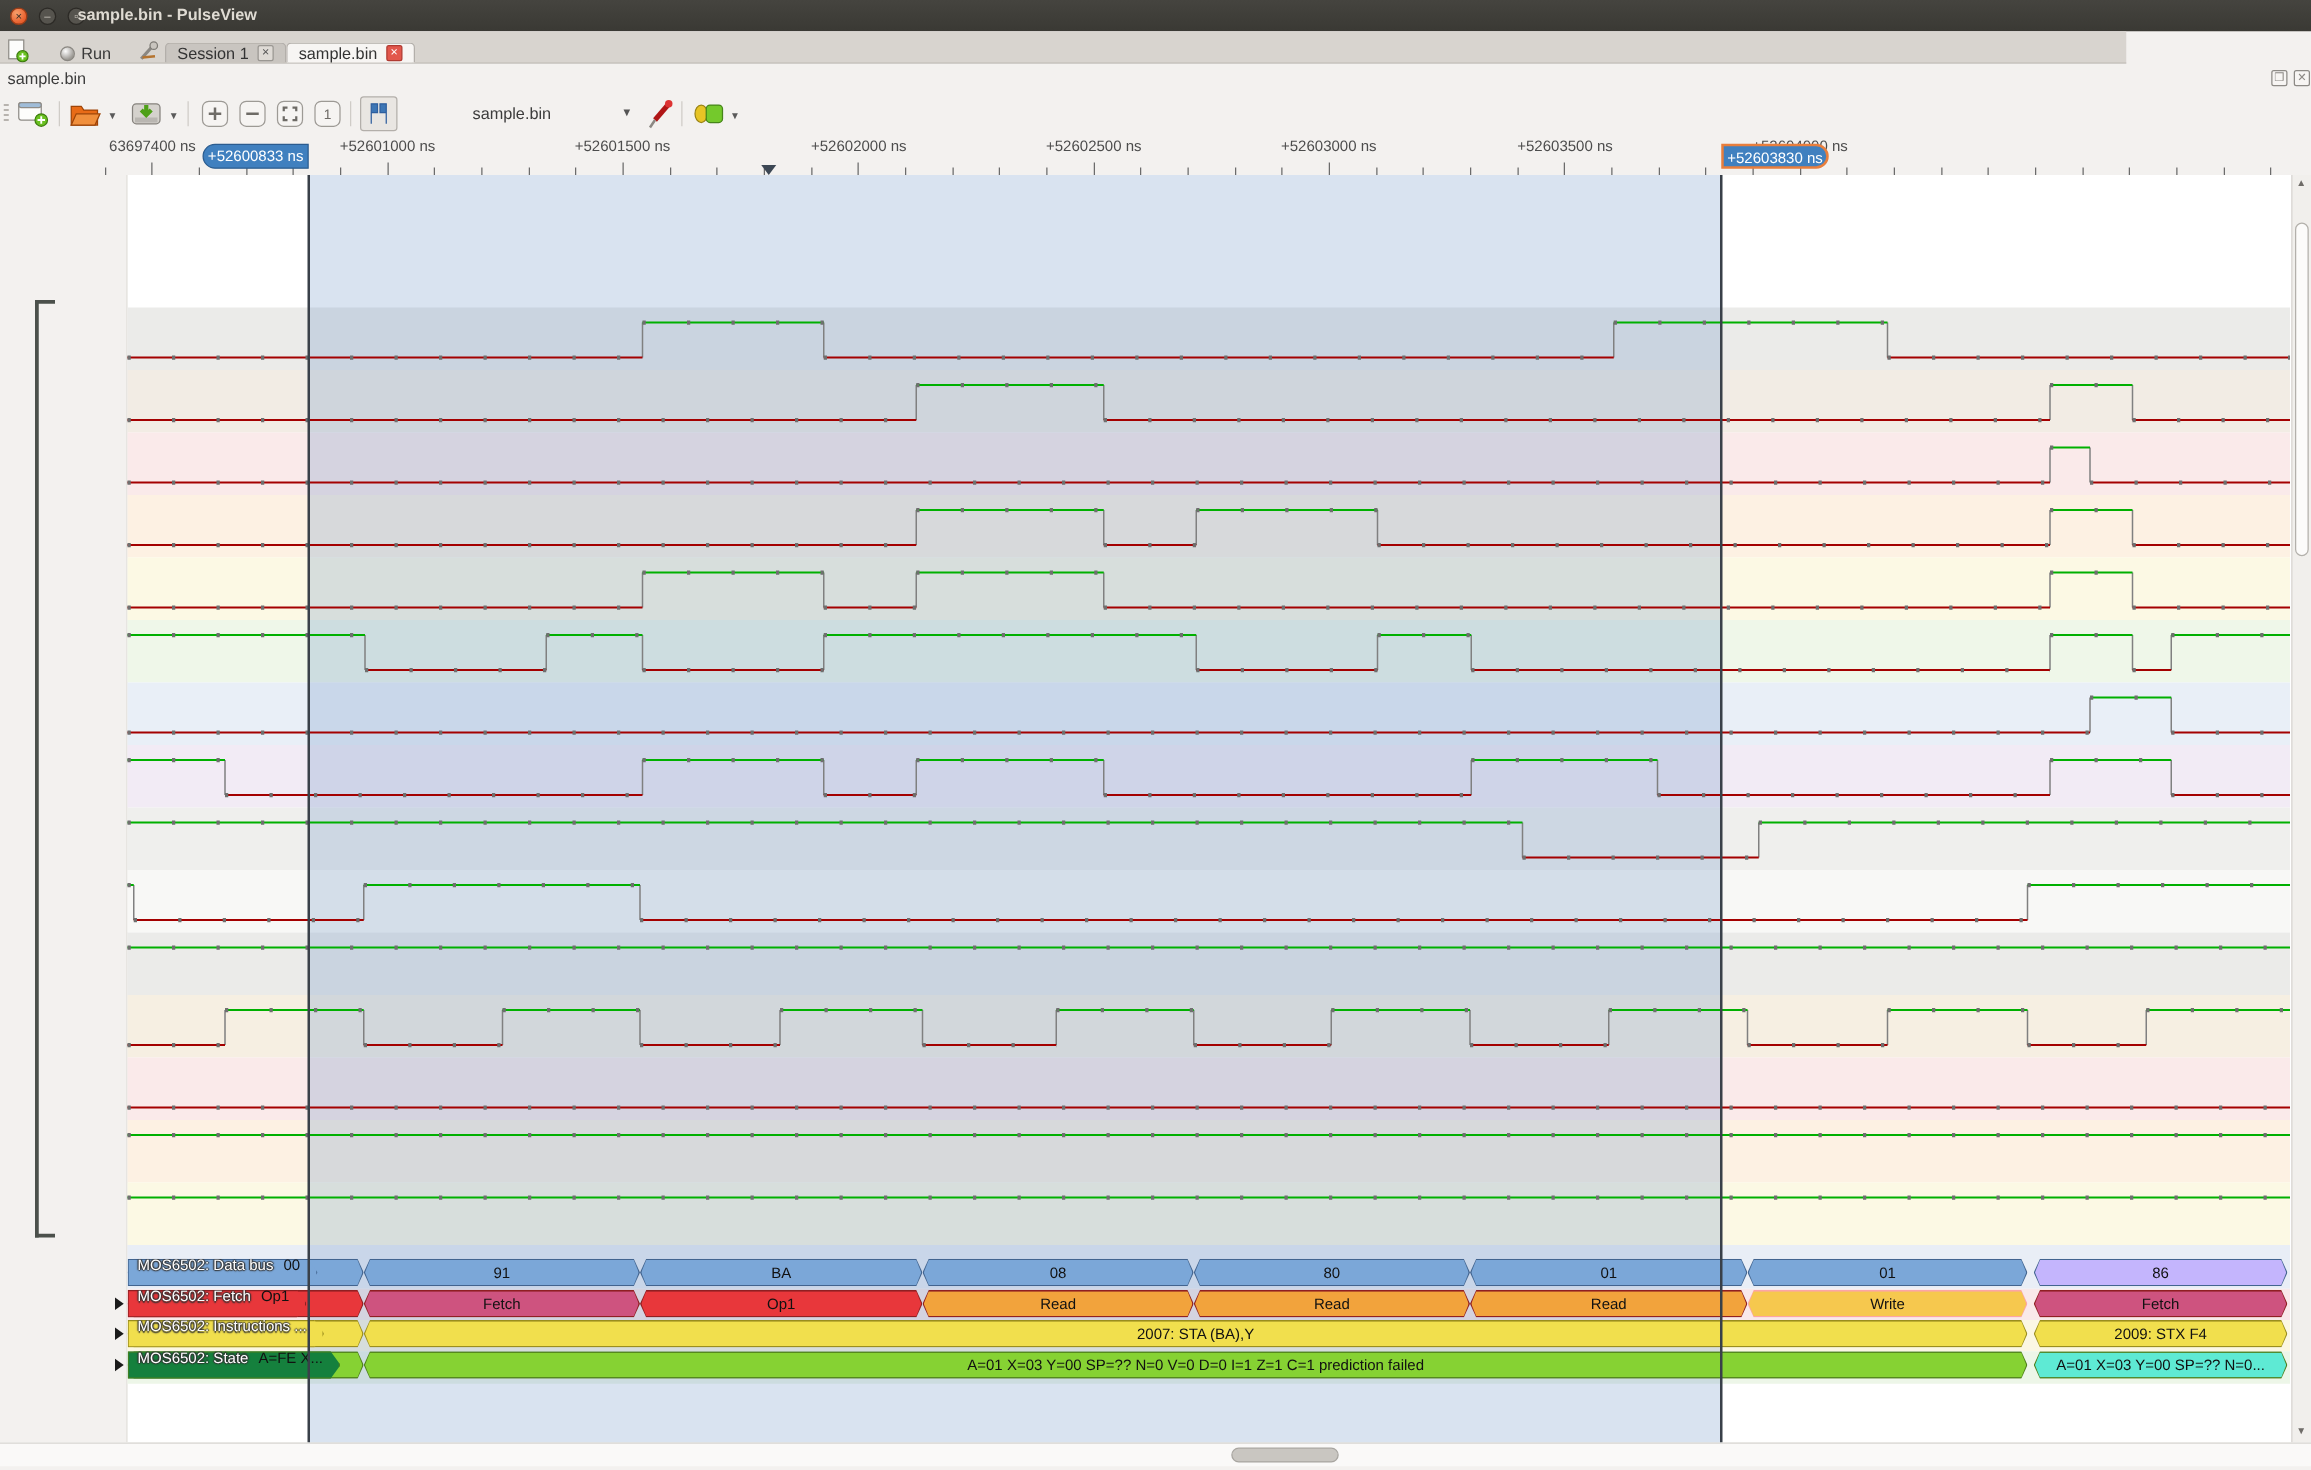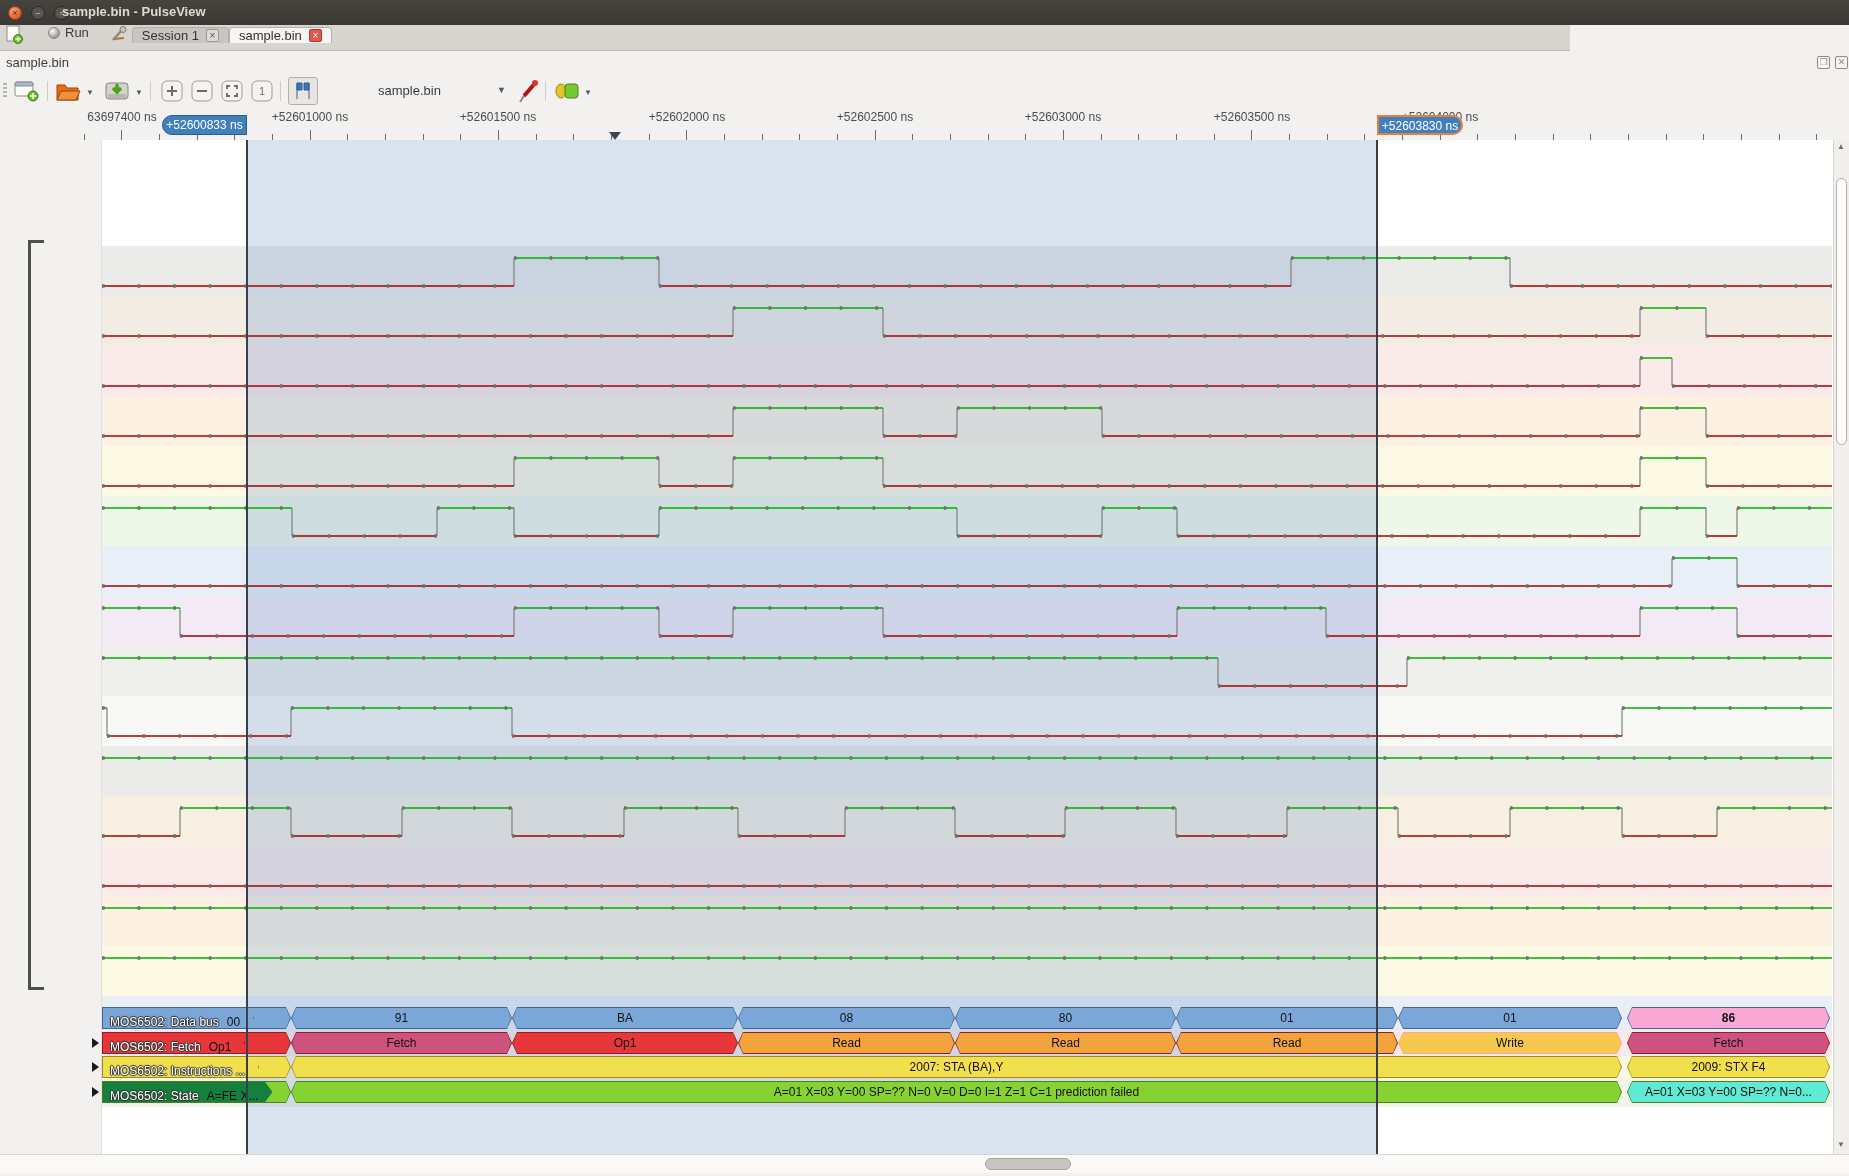--- a/index.html
+++ b/index.html
@@ -6,22 +6,22 @@
     font-family:"Liberation Sans","DejaVu Sans",sans-serif;background:#f3f1ef;
     -webkit-font-smoothing:antialiased;}
   *{box-sizing:border-box;}
   
   #titlebar{position:absolute;left:0;top:0;width:1849px;height:25px;
     background:linear-gradient(#45443f,#3a3934);color:#dfdbd3;}
   #titlebar .wbtn{position:absolute;top:6px;width:14px;height:14px;border-radius:50%;
     font-size:9px;line-height:13px;text-align:center;color:#2e2b26;}
   #titlebar .ttl{position:absolute;left:62px;top:4px;font-size:13px;font-weight:bold;}
   
-  #tabbar{position:absolute;left:0;top:25px;width:1570px;height:26px;background:#d8d4cf;
-    border-bottom:1px solid #bdb9b4;display:flex;align-items:flex-start;}
+  #tabbar{position:absolute;left:0;top:25px;width:1701px;height:26px;background:#d8d4cf;
+    border-bottom:1px solid #bdb9b4;display:flex;align-items:flex-end;}
   .tbsep{width:1px;background:#bcb8b3;margin:3px 4px;}
   .tbbtn{display:flex;align-items:center;gap:5px;padding:0 8px;font-size:13px;color:#3a3a3a;}
   .runball{width:12px;height:12px;border-radius:50%;
     background:radial-gradient(circle at 35% 30%,#fdfdfd,#9d9a95 70%);border:1px solid #8a8782;}
   .tab{display:flex;align-items:center;gap:7px;padding:0 9px;font-size:13px;color:#333;
     border:1px solid #b3afaa;border-bottom:none;border-radius:4px 4px 0 0;margin-top:2px;}
   .tab.inactive{background:#c9c5c0;}
   .tab.active{background:#f7f5f3;position:relative;z-index:2;}
   .tclose{width:13px;height:13px;border-radius:2px;font-size:10px;line-height:12px;
     text-align:center;border:1px solid #9a9792;color:#555;background:#dedad5;}
@@ -64,22 +64,22 @@
   .tagouter{position:absolute;z-index:22;height:20px;
     clip-path:polygon(0 0,calc(100% - 9px) 0,100% 50%,calc(100% - 9px) 100%,0 100%);}
   .taginner{position:absolute;inset:1px;display:flex;align-items:center;
     clip-path:polygon(0 0,calc(100% - 8px) 0,100% 50%,calc(100% - 8px) 100%,0 100%);
     font-size:13px;font-weight:600;padding:0 14px 0 7px;white-space:nowrap;}
   .segouter{position:absolute;z-index:10;
     clip-path:polygon(0 50%,5px 0,calc(100% - 5px) 0,100% 50%,calc(100% - 5px) 100%,5px 100%);}
   .seginner{position:absolute;inset:1px;display:flex;align-items:center;justify-content:center;
     clip-path:polygon(0 50%,4px 0,calc(100% - 4px) 0,100% 50%,calc(100% - 4px) 100%,4px 100%);
     font-size:12px;color:#111;overflow:hidden;white-space:nowrap;}
-  .rowhead{position:absolute;z-index:14;display:flex;align-items:flex-end;gap:8px;
-    padding:0 14px 0 8px;white-space:nowrap;
+  .rowhead{position:absolute;z-index:14;display:flex;align-items:center;gap:8px;
+    padding:0 14px 12px 8px;white-space:nowrap;
     clip-path:polygon(0 0,calc(100% - 8px) 0,100% 50%,calc(100% - 8px) 100%,0 100%);}
   .rowhead .hname{font-size:12px;color:#fff;
     text-shadow:1px 0 1px #333,-1px 0 1px #333,0 1px 1px #333,0 -1px 1px #333;}
   .rowhead .hval{font-size:12px;color:#111;}
   .expand{position:absolute;z-index:15;width:0;height:0;border-top:5px solid transparent;
     border-bottom:5px solid transparent;border-left:7px solid #1a1a1a;}
   #bracket div{position:absolute;background:#4b504b;z-index:9;}
   
   #vscroll{position:absolute;left:1833px;top:140px;width:16px;height:1014px;background:#f1efec;
     border-left:1px solid #d8d5d1;}
@@ -374,21 +374,21 @@
     <div class="segouter" style="left: 955px; top: 867px; width: 221px; height: 22px; background: rgb(66, 100, 143);">
       <div class="seginner" style="background: rgb(123, 167, 216);">80</div>
     </div>
     <div class="segouter" style="left: 1176px; top: 867px; width: 222px; height: 22px; background: rgb(66, 100, 143);">
       <div class="seginner" style="background: rgb(123, 167, 216);">01</div>
     </div>
     <div class="segouter" style="left: 1398px; top: 867px; width: 224px; height: 22px; background: rgb(66, 100, 143);">
       <div class="seginner" style="background: rgb(123, 167, 216);">01</div>
     </div>
     <div class="segouter" style="left: 1627px; top: 867px; width: 203px; height: 22px; background: rgb(66, 100, 143);">
-      <div class="seginner" style="background: #f9a8d4; font-weight: bold;">86</div>
+      <div class="seginner" style="background: #c4b5fd;">86</div>
     </div>
     <div class="rowhead" style="left: 102px; top: 867px; height: 22px; background: rgb(123, 167, 216); box-shadow: rgb(66, 100, 143) 0px 0px 0px 1px inset;">
       <span class="hname">MOS6502: Data bus</span>
       <span class="hval">00</span>
     </div>
     <div class="segouter" style="left: 102px; top: 892px; width: 189px; height: 22px; background: rgb(143, 31, 34);">
       <div class="seginner" style="background: rgb(232, 55, 59);"></div>
     </div>
     <div class="segouter" style="left: 291px; top: 892px; width: 221px; height: 22px; background: rgb(143, 31, 34);">
       <div class="seginner" style="background: rgb(206, 83, 127);">Fetch</div>

